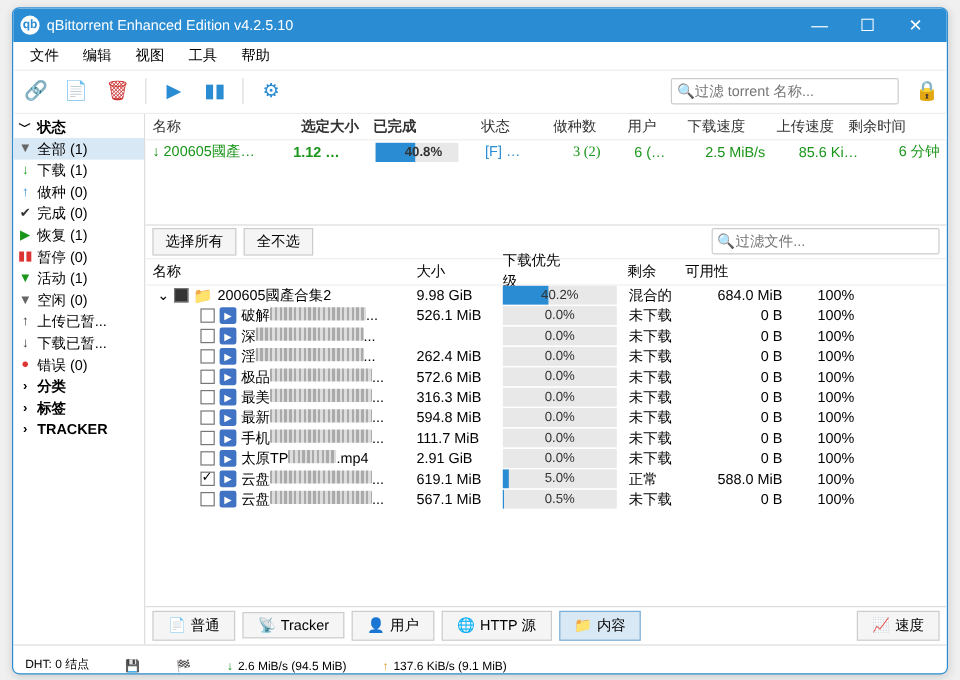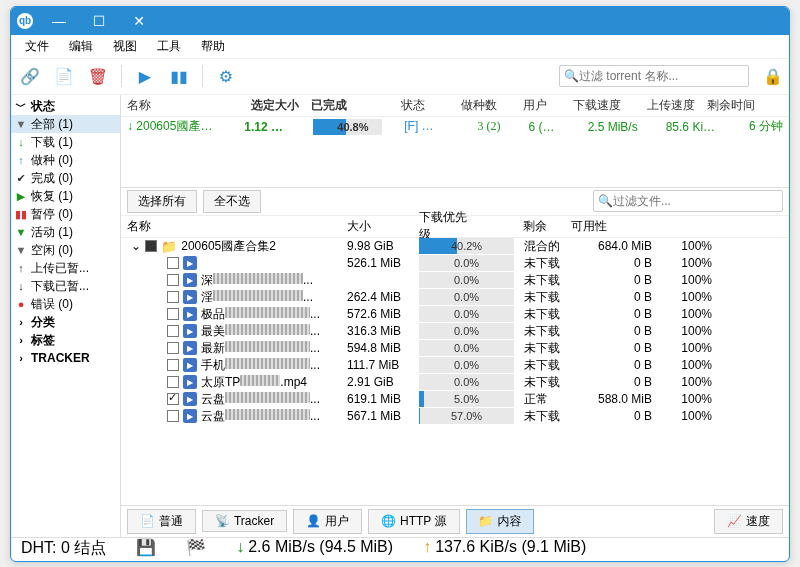--- a/index.html
+++ b/index.html
@@ -63,31 +63,32 @@
 .frow .fname { display: flex; align-items: center; gap: 4px; }
 .chk { width: 12px; height: 12px; border: 1px solid #777; display: inline-block; flex-shrink: 0; position: relative; }
 .chk.checked::after { content: "✓"; position: absolute; top: -3px; left: 0; font-size: 11px; }
 .chk.mixed { background: #333; }
 .ficon { width: 14px; height: 14px; background: #4173c4; color: #fff; font-size: 8px; display: inline-flex; align-items: center; justify-content: center; border-radius: 2px; flex-shrink: 0; }
 .folder { color: #e8b54d; font-size: 13px; }
 .censored { background: repeating-linear-gradient(90deg, #aaa, #aaa 2px, #ddd 2px, #ddd 4px); color: transparent; display: inline-block; height: 11px; border-radius: 1px; }
 .bottombar { height: 32px; border-top: 1px solid #ddd; display: flex; align-items: center; padding: 0 6px; gap: 6px; font-size: 12px; }
 .btab { border: 1px solid #ccc; padding: 3px 12px; background: #f5f5f5; cursor: pointer; display: flex; align-items: center; gap: 4px; font-size: 12px; }
 .btab.active { background: #d8e8f5; border-color: #7ab0d8; }
-.statusbar { height: 24px; border-top: 1px solid #ddd; display: flex; align-items: flex-start; padding: 0 10px; font-size: 16px; gap: 30px; }
+.statusbar { height: 24px; border-top: 1px solid #ddd; display: flex; align-items: flex-end; padding: 0 10px; font-size: 10px; gap: 30px; }
 .statusbar .sseg { display: flex; align-items: center; gap: 4px; }
 .tree-indent { display: inline-block; }
 </style>
 </head>
 <body>
 
 <div class="window">
 
   <div class="titlebar">
     <div class="logo">qb</div>
+    <div class="title">qBittorrent Enhanced Edition v4.2.5.10</div>
     <div class="winbtn">―</div>
     <div class="winbtn">☐</div>
     <div class="winbtn">✕</div>
   </div>
 
   <div class="menubar">
     <div class="mitem">文件</div>
     <div class="mitem">编辑</div>
     <div class="mitem">视图</div>
     <div class="mitem">工具</div>
@@ -245,20 +246,21 @@
               </div>
   <div class="fd fc-prio">混合的</div>
   <div class="fd fc-rem">684.0 MiB</div>
   <div class="fd fc-avail">100%</div>
             </div>
             <div class="frow">
     <div class="fd fc-name fname">
                 <span class="tree-indent" style="width:36px"></span>
                 <span class="chk "></span> 
                 <span class="ficon">▶</span> 
+                <span>破解<span class="censored" style="width:80px">.</span>...</span>
               </div>
     <div class="fd fc-size">526.1 MiB</div>
     <div class="fd fc-prog">
                 <div class="progress small">
                   <div class="pbar" style="width:0%"></div>
                   <div class="ptxt">0.0%</div>
                 </div>
               </div>
     <div class="fd fc-prio">未下载</div>
     <div class="fd fc-rem">0 B</div>
@@ -412,21 +414,21 @@
     <div class="fd fc-name fname">
                 <span class="tree-indent" style="width:36px"></span>
                 <span class="chk "></span> 
                 <span class="ficon">▶</span> 
                 <span>云盘<span class="censored" style="width:85px">.</span>...</span>
               </div>
     <div class="fd fc-size">567.1 MiB</div>
     <div class="fd fc-prog">
                 <div class="progress small">
                   <div class="pbar" style="width:0.5%"></div>
-                  <div class="ptxt">57.0%</div>
+                  <div class="ptxt">0.5%</div>
                 </div>
               </div>
     <div class="fd fc-prio">未下载</div>
     <div class="fd fc-rem">0 B</div>
     <div class="fd fc-avail">100%</div>
             </div>
           </div>
       </div>
 
       <div class="bottombar" id="bottombar">

